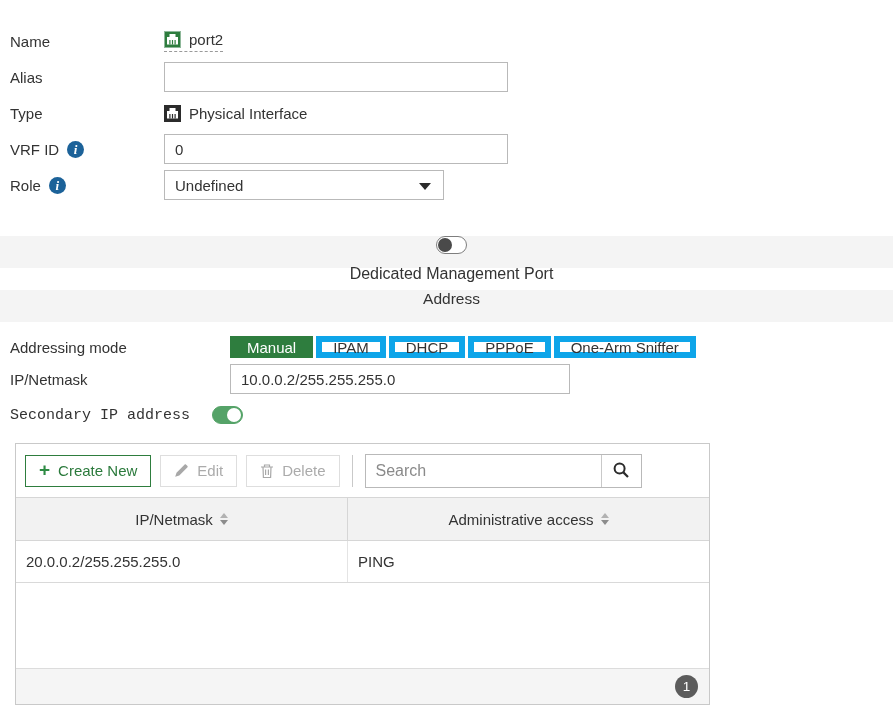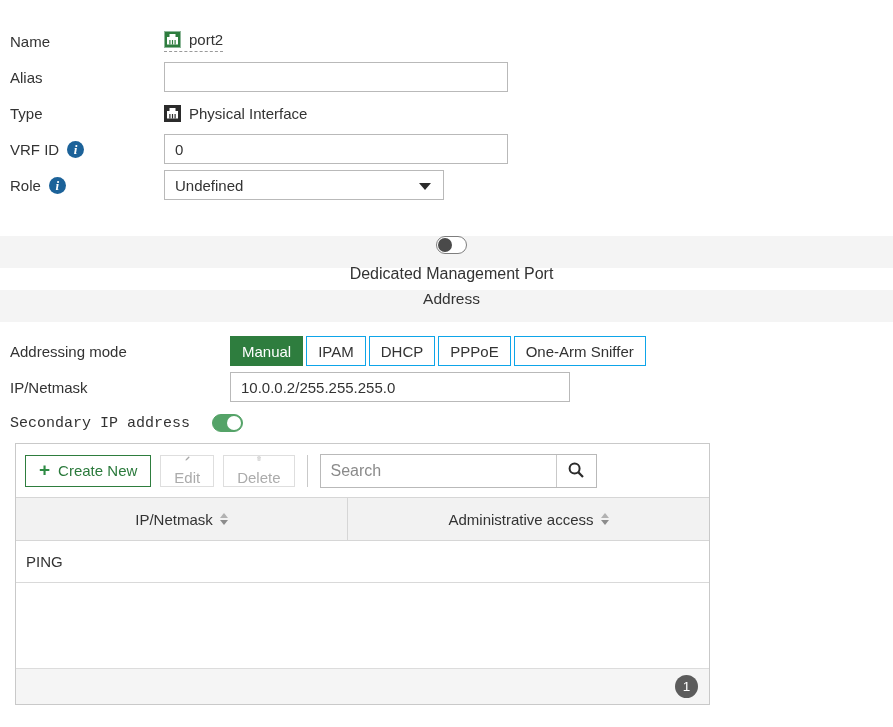--- a/index.html
+++ b/index.html
@@ -39,38 +39,38 @@
     border-radius: 50%; background: #4a4a4a; }
   .toggle.on { background: #55a368; border: 1px solid #55a368; }
   .toggle.on .knob { position: absolute; right: 1px; top: 1px; width: 14px; height: 14px;
     border-radius: 50%; background: #fff; }
 
   
   .addr { position: absolute; left: 10px; top: 336px; width: 720px; }
   .arow { display: flex; align-items: center; margin-bottom: 6px; }
   .alabel { width: 220px; flex: 0 0 220px; color: #333; }
   .seg { display: flex; gap: 3px; }
-  .seg-btn { height: 30px; display: flex; align-items: center; padding: 0 11px;
-    border: 1px solid #0ea5e9; background: #fff; color: #333; cursor: pointer; font-size: 15px; }
+  .seg-btn { height: 22px; display: flex; align-items: center; padding: 0 11px;
+    border: 6px solid #0ea5e9; background: #fff; color: #333; cursor: pointer; font-size: 15px; }
   .seg-btn.seg-active { background: #2e7d3e; border-color: #2e7d3e; color: #fff; }
   .ip-input { width: 340px; height: 30px; border: 1px solid #b9b9b9; font-family: inherit;
     font-size: 15px; color: #333; padding: 0 10px; outline: none; }
   .arow.ip { margin-bottom: 9px; }
   .arow.sec { height: 24px; }
   .arow.sec .alabel { width: auto; flex: 0 0 auto; margin-right: 22px; font-family: Liberation Mono, monospace; }
 
   
   .tbl { position: absolute; left: 15px; top: 443px; width: 695px; height: 262px;
     border: 1px solid #c9c9c9; background: #fff; display: flex; flex-direction: column; }
   .toolbar { height: 53px; display: flex; align-items: center; padding: 0 9px; gap: 9px; flex: 0 0 auto; }
   .btn { height: 32px; display: inline-flex; align-items: center; gap: 8px;
     padding: 0 13px; background: #fff; cursor: pointer; font-size: 15px; }
   .btn-create { border: 1px solid #2e7d3e; color: #2b7a3c; }
   .plus { color: #2e8b44; font-size: 19px; font-weight: bold; line-height: 1; margin-top: -2px; }
-  .btn-dis { border: 1px solid #dedede; color: #ababab; cursor: default; flex-direction: column; }
+  .btn-dis { border: 1px solid #dedede; color: #ababab; cursor: default; }
   .vsep { width: 1px; height: 32px; background: #c9c9c9; margin: 0 3px; }
   .search { display: flex; align-items: center; height: 34px; border: 1px solid #b9b9b9;
     width: 277px; background: #fff; }
   .search input { flex: 1; border: none; outline: none; height: 100%; padding: 0 10px;
     font-family: inherit; font-size: 16px; color: #333; min-width: 0; }
   .search input::placeholder { color: #8a8a8a; opacity: 1; }
   .search .mag { width: 40px; height: 100%; border-left: 1px solid #c9c9c9;
     display: flex; align-items: center; justify-content: center; cursor: pointer; }
 
   .ghead { height: 44px; background: #f2f2f2; border-top: 1px solid #d6d6d6;
@@ -231,20 +231,21 @@
       <div class="hcell c2">
         <span>Administrative access</span>
         <span class="sort">
             <i class="up"></i>
             <i class="dn"></i>
           </span>
       </div>
     </div>
 
     <div class="grow">
+      <div class="gcell c1">20.0.0.2/255.255.255.0</div>
       <div class="gcell c2">PING</div>
     </div>
 
     <div class="gempty"></div>
 
     <div class="gfoot">
       <div class="badge">1</div>
     </div>
   </div>
 

